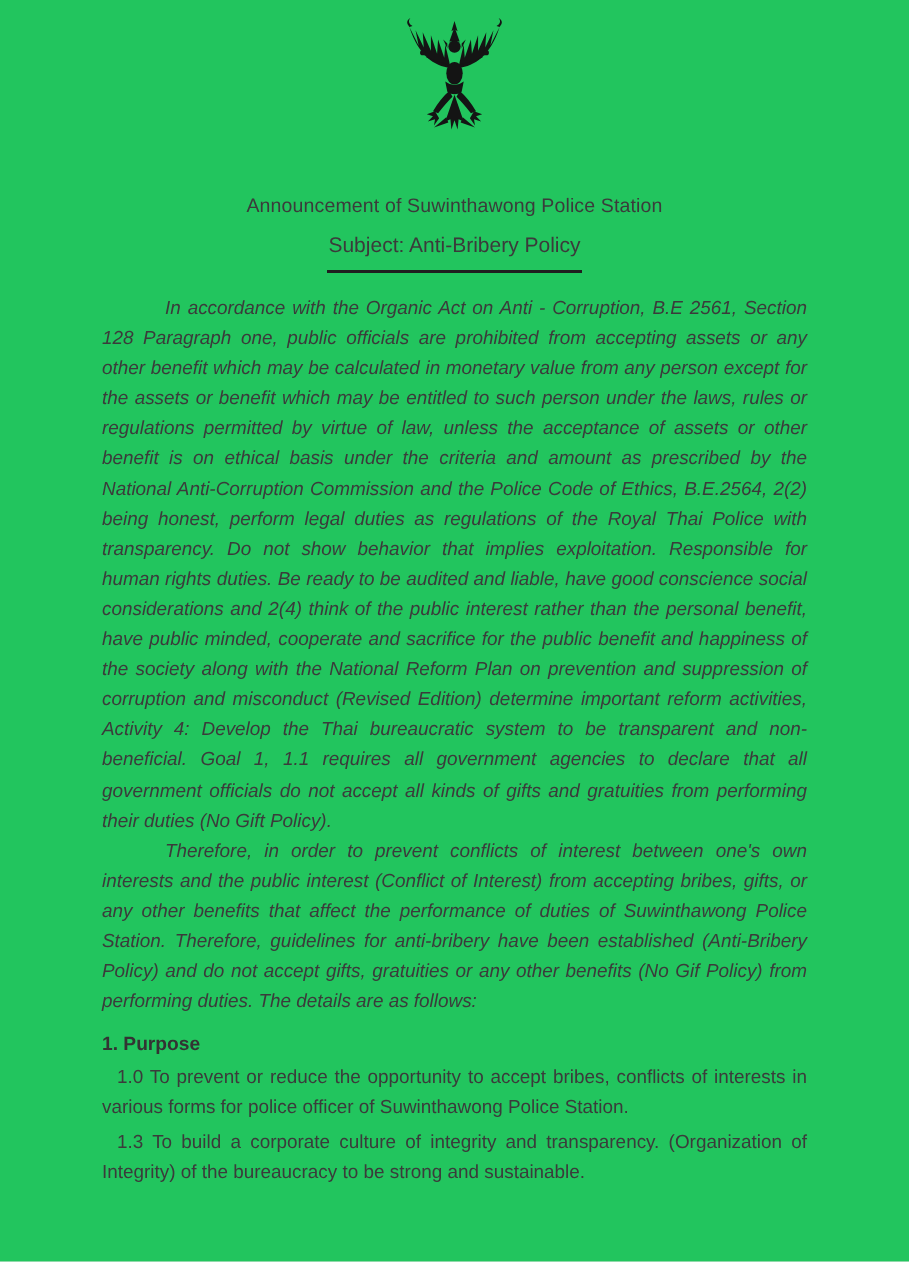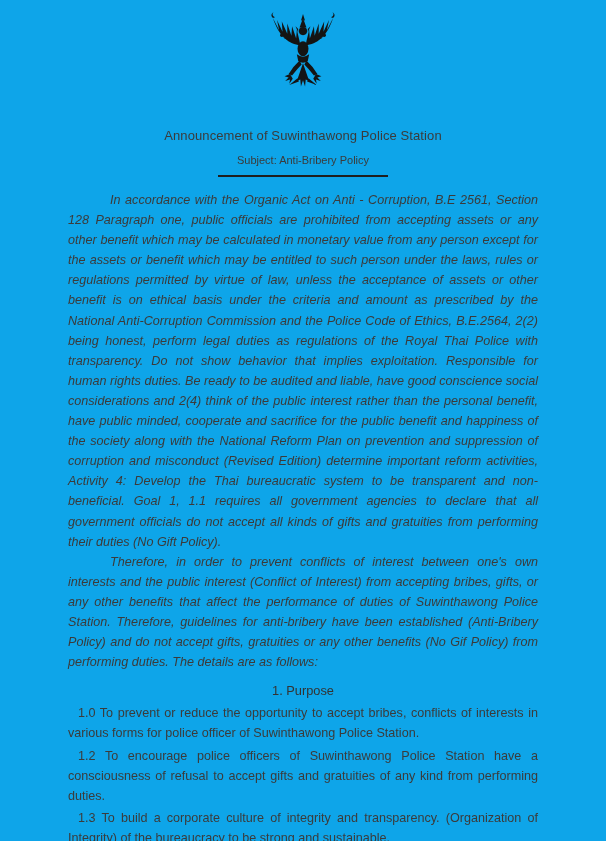--- a/index.html
+++ b/index.html
@@ -1,41 +1,41 @@
 <!DOCTYPE html>
 <html><head>
 <meta charset="utf-8">
 <style>
   html,body { margin:0; padding:0; background:#e8e8e8; }
   .page {
     position: relative;
     width: 606px;
     height: 841px;
     margin: 0 auto;
-    background: #0ea5e9;
+    background: #22c55e;
     font-family: "Liberation Sans", sans-serif;
     color: #3b3b3b;
     overflow: hidden;
     box-sizing: border-box;
   }
   .emblem-wrap {
     width: 100%;
     text-align: center;
     padding-top: 9px;
   }
   .emblem-wrap svg { width: 82px; height: 96px; }
   .doc-title {
     text-align: center;
     font-size: 13px;
     margin-top: 19px;
     letter-spacing: 0.1px;
   }
   .doc-subject {
     text-align: center;
-    font-size: 11px;
+    font-size: 14px;
     margin-top: 11px;
   }
   .divider {
     width: 170px;
     height: 2px;
     background: #1f1f1f;
     margin: 9px auto 0 auto;
   }
   .content {
     margin: 13px 68px 0 68px;
@@ -43,23 +43,23 @@
     line-height: 20.1px;
     text-align: justify;
   }
   .para {
     margin: 0;
     text-indent: 42px;
     font-style: italic;
   }
   .section-heading {
     margin: 9px 0 0 0;
-    font-weight: normal;
+    font-weight: bold;
     color: #333333;
-    text-align: center;
+    text-align: left;
     font-size: 12.8px;
   }
   .item {
     margin: 2px 0 0 0;
     text-indent: 10px;
   }
 </style>
 </head>
 <body>
 
@@ -105,18 +105,17 @@
   <div class="doc-subject">Subject: Anti-Bribery Policy</div>
   <div class="divider"></div>
 
   <div class="content">
     <p class="para">In accordance with the Organic Act on Anti - Corruption, B.E 2561, Section 128 Paragraph one, public officials are prohibited from accepting assets or any other benefit which may be calculated in monetary value from any person except for the assets or benefit which may be entitled to such person under the laws, rules or regulations permitted by virtue of law, unless the acceptance of assets or other benefit is on ethical basis under the criteria and amount as prescribed by the National Anti-Corruption Commission and the Police Code of Ethics, B.E.2564, 2(2) being honest, perform legal duties as regulations of the Royal Thai Police with transparency. Do not show behavior that implies exploitation. Responsible for human rights duties. Be ready to be audited and liable, have good conscience social considerations and 2(4) think of the public interest rather than the personal benefit, have public minded, cooperate and sacrifice for the public benefit and happiness of the society along with the National Reform Plan on prevention and suppression of corruption and misconduct (Revised Edition) determine important reform activities, Activity 4: Develop the Thai bureaucratic system to be transparent and non-beneficial. Goal 1, 1.1 requires all government agencies to declare that all government officials do not accept all kinds of gifts and gratuities from performing their duties (No Gift Policy).</p>
     <p class="para">Therefore, in order to prevent conflicts of interest between one's own interests and the public interest (Conflict of Interest) from accepting bribes, gifts, or any other benefits that affect the performance of duties of Suwinthawong Police Station. Therefore, guidelines for anti-bribery have been established (Anti-Bribery Policy) and do not accept gifts, gratuities or any other benefits (No Gif Policy) from performing duties. The details are as follows:</p>
 
     <p class="section-heading">1. Purpose</p>
 
     <p class="item">1.0 To prevent or reduce the opportunity to accept bribes, conflicts of interests in various forms for police officer of Suwinthawong Police Station.</p>
-    <p class="item">1.2 To encourage police officers of Suwinthawong Police Station have a consciousness of refusal to accept gifts and gratuities of any kind from performing duties.</p>
     <p class="item">1.3 To build a corporate culture of integrity and transparency. (Organization of Integrity) of the bureaucracy to be strong and sustainable.</p>
 
   </div>
 
 </div>
 
 </body></html>

